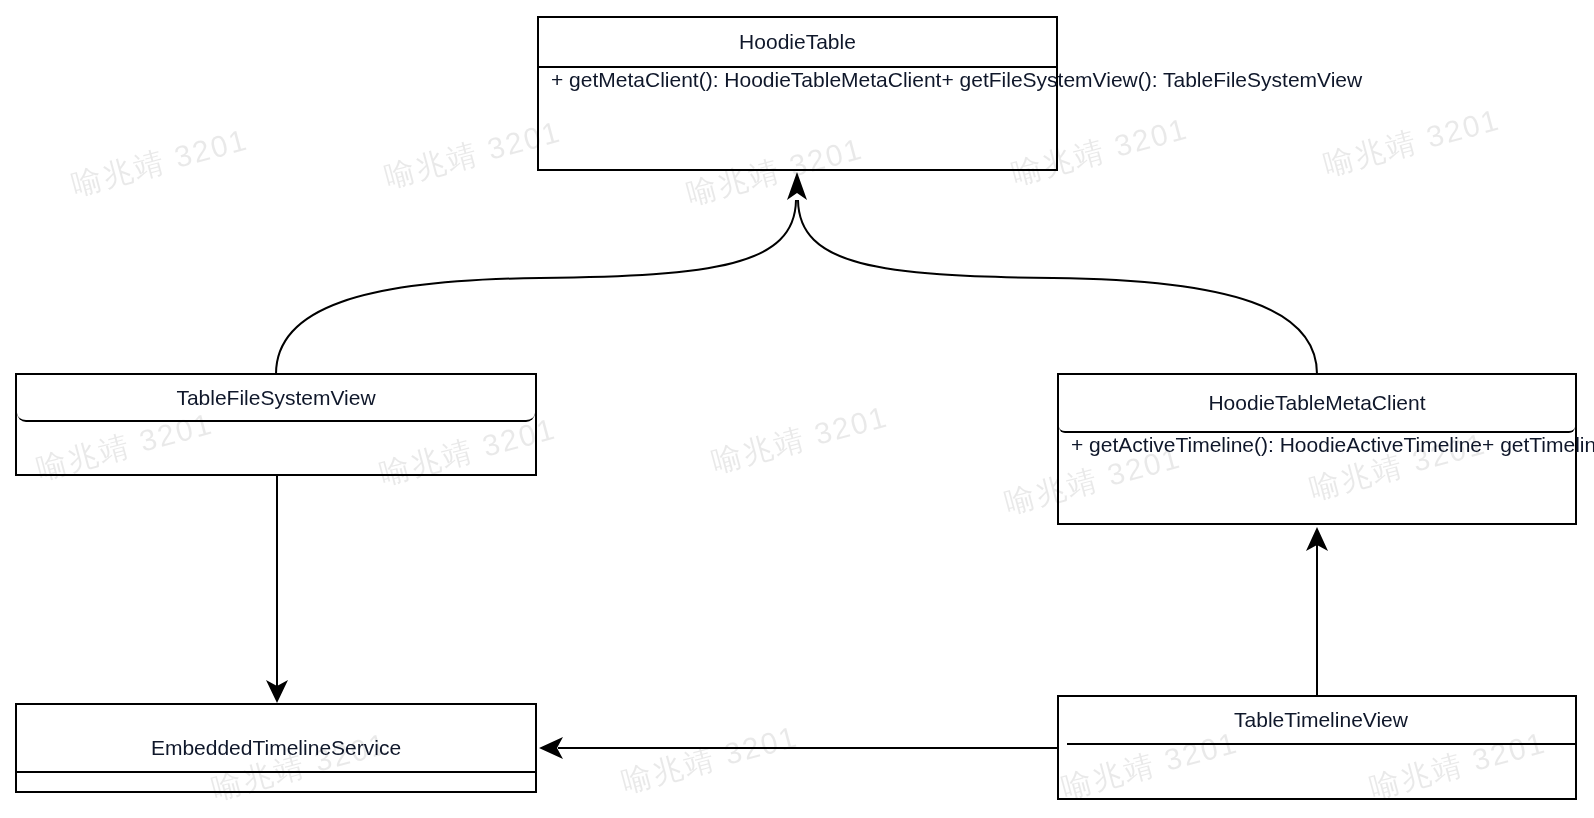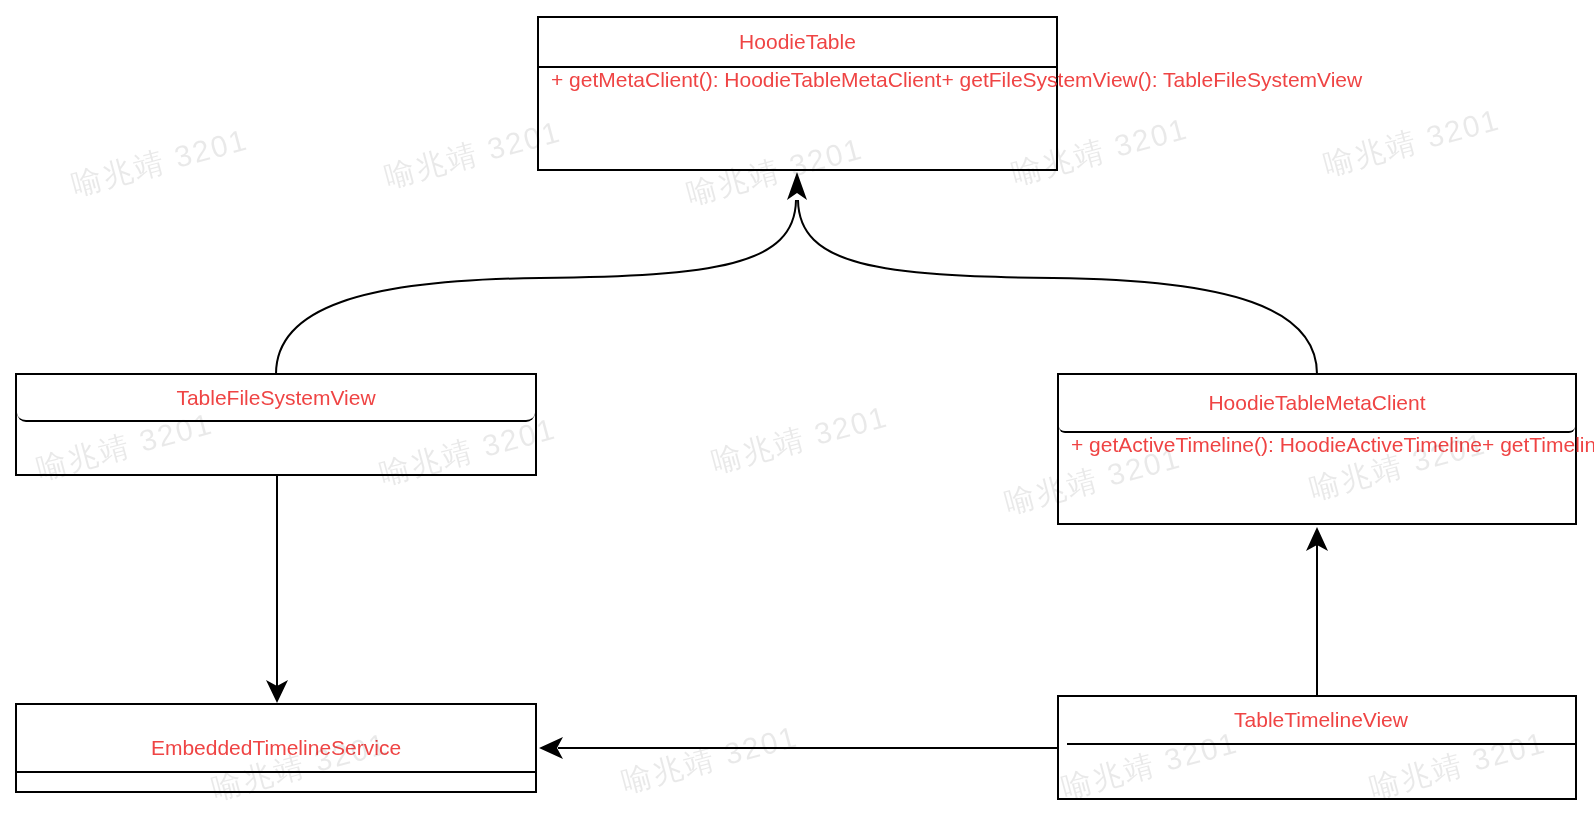--- a/index.html
+++ b/index.html
@@ -3,21 +3,21 @@
 <meta charset="utf-8">
 <style>
   html,body { margin:0; padding:0; }
   body { width:1594px; height:818px; position:relative; background:#ffffff; overflow:hidden;
          font-family:"Liberation Sans", sans-serif; }
 
   #canvas { position:absolute; left:0; top:0; width:1594px; height:818px; background:#ffffff; }
 
   
   .cls { position:absolute; background:#ffffff; border:2px solid #000; box-sizing:border-box;
-         color:#ef4444; font-size:21px; z-index:2; }
+         color:#0f172a; font-size:21px; z-index:2; }
   .cls .title { display:flex; align-items:center; justify-content:center;
                 border-bottom:2px solid #000; box-sizing:border-box; }
   .cls .body  { display:flex; flex-direction:row; justify-content:space-around;
                 padding-left:12px; box-sizing:border-box; }
   .cls .method { white-space:nowrap; }
 
   #cls-hoodie-table            { left:537px;  top:16px;  width:521px; height:155px; }
   #cls-hoodie-table .title     { height:50px; }
   #cls-hoodie-table .body      { height:99px; }
 

